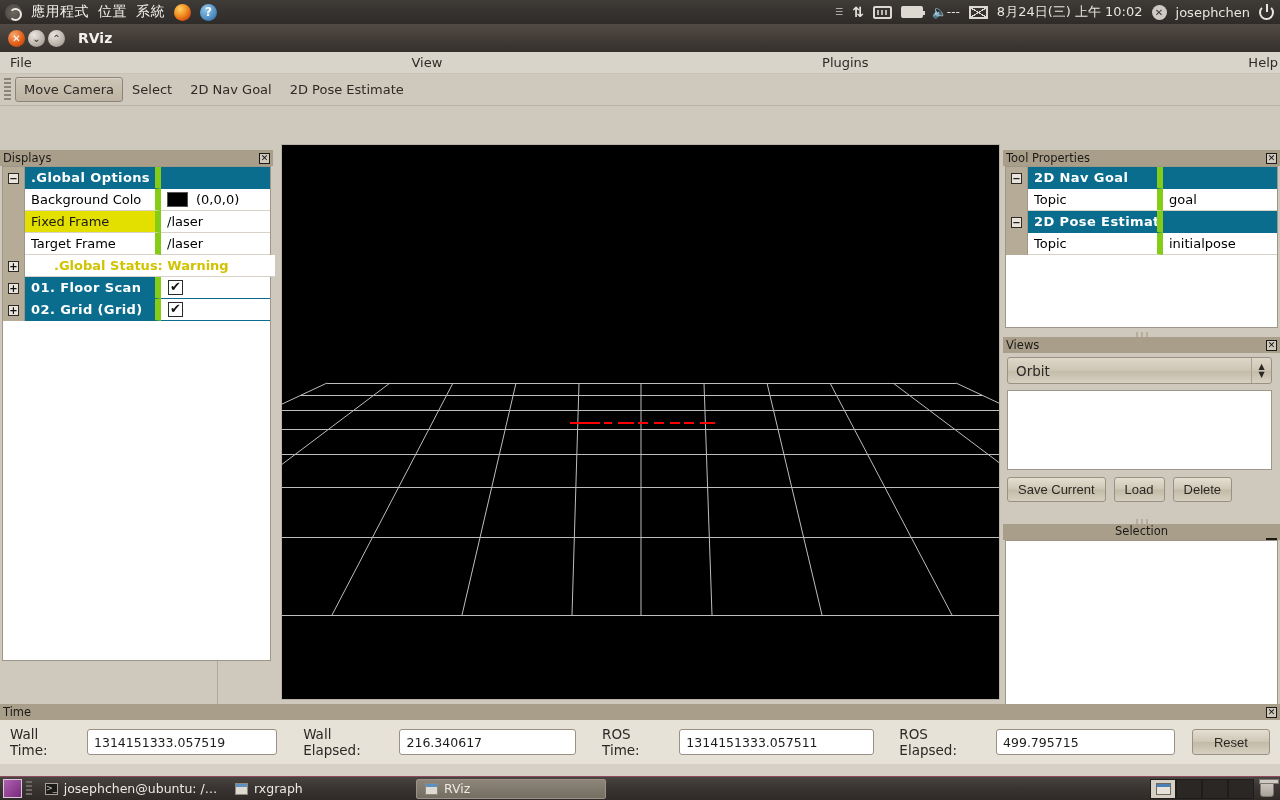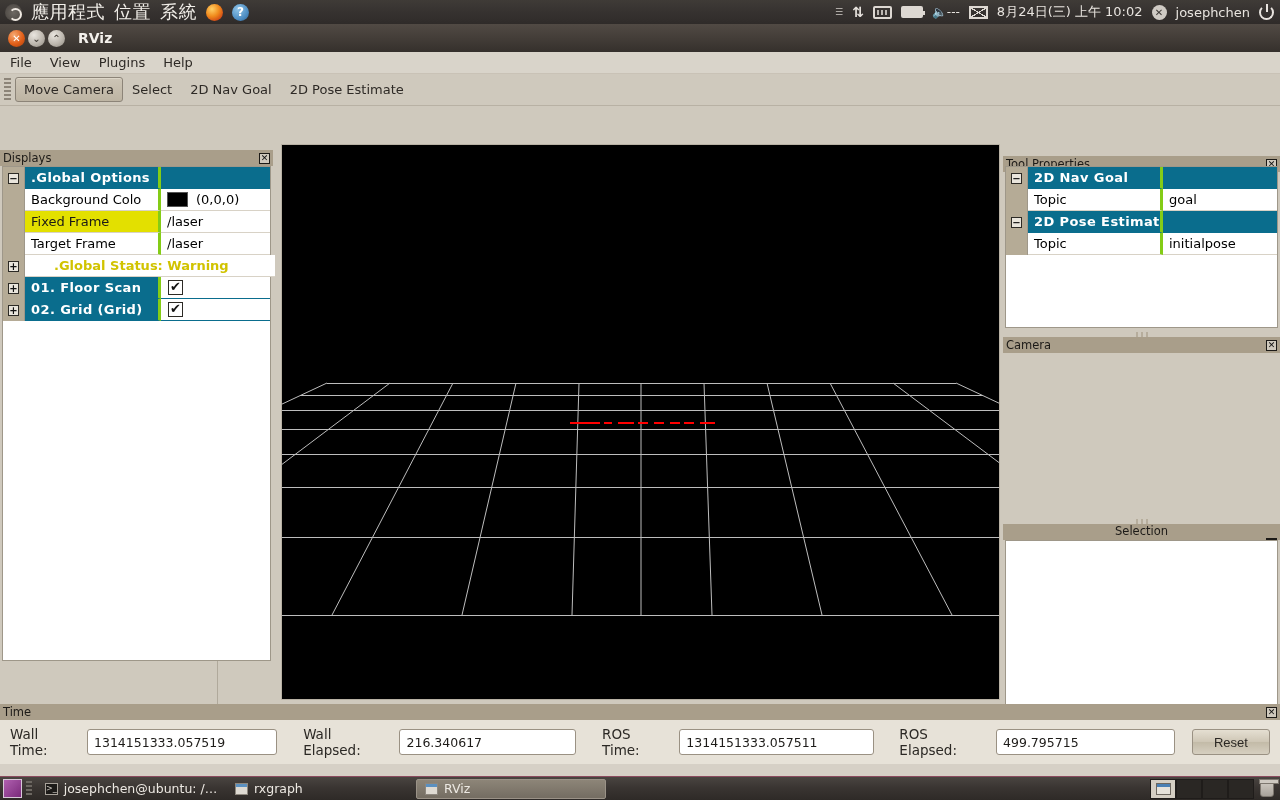--- a/index.html
+++ b/index.html
@@ -12,21 +12,21 @@
   body { position: relative; }
 
   
   #top-panel {
     position: absolute; left: 0; top: 0; width: 1280px; height: 24px;
     background: linear-gradient(to bottom, #3f3b37 0%, #363230 50%, #2f2b29 100%);
     display: flex; align-items: center; color: #e8e4df; font-size: 13px;
   }
   #top-panel .left { display: flex; align-items: center; gap: 9px; padding-left: 5px; }
   #top-panel .right { margin-left: auto; display: flex; align-items: center; gap: 9px; padding-right: 6px; }
-  .panel-menu { font-size: 18px; color: #f2efe9; letter-spacing: .5px; }
+  .panel-menu { font-size: 14px; color: #f2efe9; letter-spacing: .5px; }
   .ubuntu-logo {
     width: 17px; height: 17px; border-radius: 50%;
     background: radial-gradient(circle at 50% 50%, #6d6862 0%, #56514c 60%, #3a3633 100%);
     position: relative; display: inline-block;
   }
   .ubuntu-logo::before {
     content: ""; position: absolute; left: 4px; top: 4px; width: 9px; height: 9px;
     border-radius: 50%; border: 2px solid #efe9e2; border-left-color: transparent;
   }
   .ff-icon {
@@ -98,20 +98,21 @@
   .wbtn-min, .wbtn-max { background: radial-gradient(circle at 35% 30%, #e9e5df 0%, #bdb7ae 55%, #8d877e 100%); }
   .wbtn span { position: absolute; left: 0; top: 0; width: 100%; height: 100%;
                text-align: center; line-height: 17px; font-size: 10px; color: #fff; font-weight: bold; }
   .wbtn-min span, .wbtn-max span { color: #4a443e; }
   #win-title { color: #f4f1ec; font-size: 14px; font-weight: bold; margin-left: 10px; }
 
   #menubar {
     height: 22px; background: #d9d4ca; display: flex; align-items: center;
     padding-left: 8px; gap: 14px; font-size: 13px; color: #2e2a26;
     border-bottom: 1px solid #c9c2b6;
+    justify-content: space-between;
   }
   .menu-item { padding: 1px 2px; cursor: default; }
 
   #toolbar {
     height: 32px; background: #cfc9bd; display: flex; align-items: center;
     padding-left: 4px; gap: 0px; border-bottom: 1px solid #b8b1a4;
   }
   .tb-grip {
     width: 7px; height: 24px; margin-right: 4px;
     background: repeating-linear-gradient(to bottom, #8c8478 0 2px, transparent 2px 4px);
@@ -156,21 +157,21 @@
     width: 22px; flex: 0 0 22px; background: #b5ab96; display: flex;
     align-items: center; justify-content: center; border-right: 1px solid #9e9789;
   }
   .tree-exp.blank { background: #b5ab96; }
   .exp-box {
     width: 11px; height: 11px; border: 1px solid #2c2a25; background: #e9e5dc;
     font-size: 10px; line-height: 9px; text-align: center; color: #111; font-weight: bold;
   }
   .tree-name {
     flex: 0 0 136px; display: flex; align-items: center; padding-left: 6px;
-    border-right: 3px solid #84cc16; border-bottom: 1px solid #d8d2c6;
+    border-right: 6px solid #84cc16; border-bottom: 1px solid #d8d2c6;
     overflow: hidden; white-space: nowrap;
   }
   .tree-val {
     flex: 1; display: flex; align-items: center; padding-left: 6px;
     border-bottom: 1px solid #d8d2c6; overflow: hidden; white-space: nowrap;
   }
   .row-header .tree-name, .row-header .tree-val {
     background: #0a6d8d; color: #fff; font-weight: bold; border-bottom-color: #0a6d8d;
   }
   .row-header .tree-name { letter-spacing: .4px; }
@@ -211,21 +212,21 @@
   #vp-splitter {
     position: absolute; left: 4px; top: 560px; width: 719px; height: 8px;
     display: flex; align-items: center; justify-content: center; gap: 3px;
   }
   #vp-splitter i { width: 2px; height: 5px; background: #e6e0d4; display: block; }
 
   
   #right-col { position: absolute; left: 1003px; top: 36px; width: 277px; height: 596px; }
   .rpanel { background: #cfc9bd; }
   #toolprops { position: absolute; left: 0; top: 8px; width: 277px; height: 180px; }
-  #toolprops .panel-title { width: 277px; margin-top: 6px; }
+  #toolprops .panel-title { width: 277px; }
   #tp-body {
     position: absolute; left: 2px; top: 16px; width: 273px; height: 162px;
     background: #fff; border: 1px solid #9e9789;
   }
   #tp-body .tree-name { flex: 0 0 135px; }
 
   #views { position: absolute; left: 0; top: 195px; width: 277px; height: 180px; }
   #views .panel-title { width: 277px; }
   #views-body { position: absolute; left: 4px; top: 20px; width: 269px; height: 156px; }
   .combo {
@@ -543,22 +544,37 @@
       </div>
 
       <div class="rp-splitter" style="top:188px;">
         <i></i>
         <i></i>
         <i></i>
       </div>
 
       <div class="rpanel" id="views">
         <div class="panel-title">
-          <span>Camera</span>
+          <span>Views</span>
           <span class="panel-close"></span>
+        </div>
+        <div id="views-body">
+          <div class="combo">
+            <span class="combo-text">Orbit</span>
+            <span class="combo-arrows">
+              <span>▲</span>
+              <span>▼</span>
+            </span>
+          </div>
+          <div class="views-list"></div>
+          <div class="views-btns">
+            <button class="btn">Save Current</button>
+            <button class="btn">Load</button>
+            <button class="btn">Delete</button>
+          </div>
         </div>
       </div>
 
       <div class="rp-splitter" style="top:375px;">
         <i></i>
         <i></i>
         <i></i>
       </div>
 
       <div class="rpanel" id="selection">

